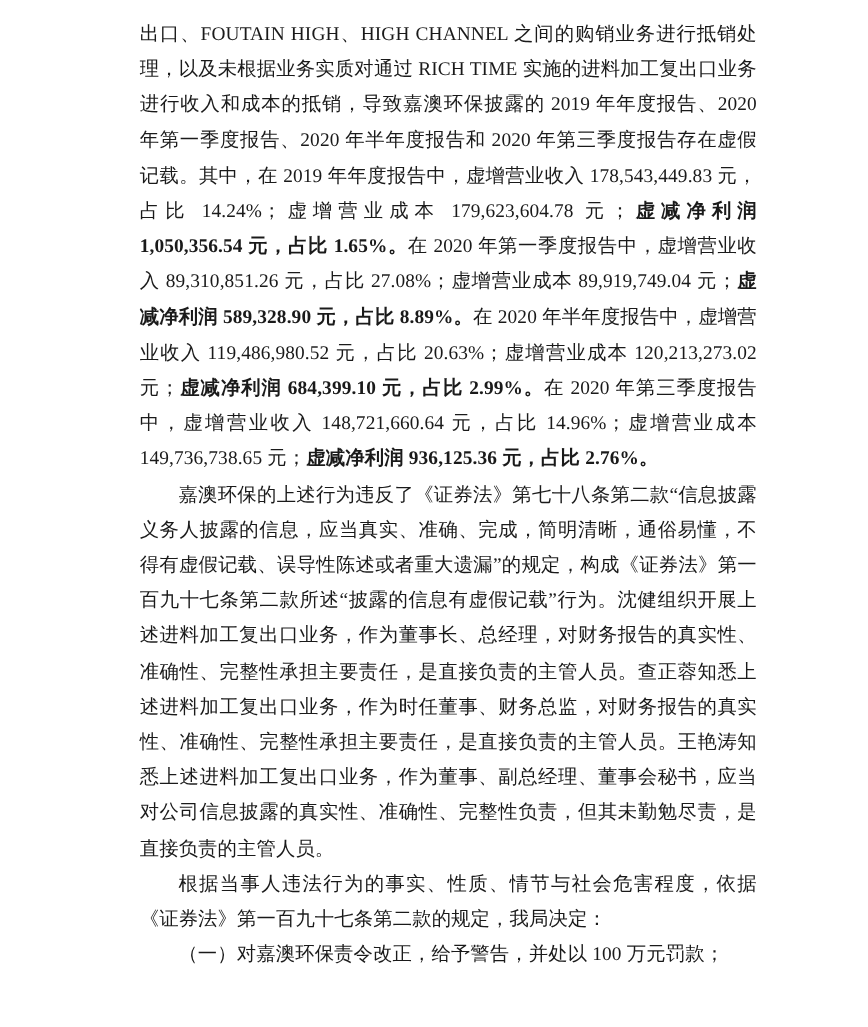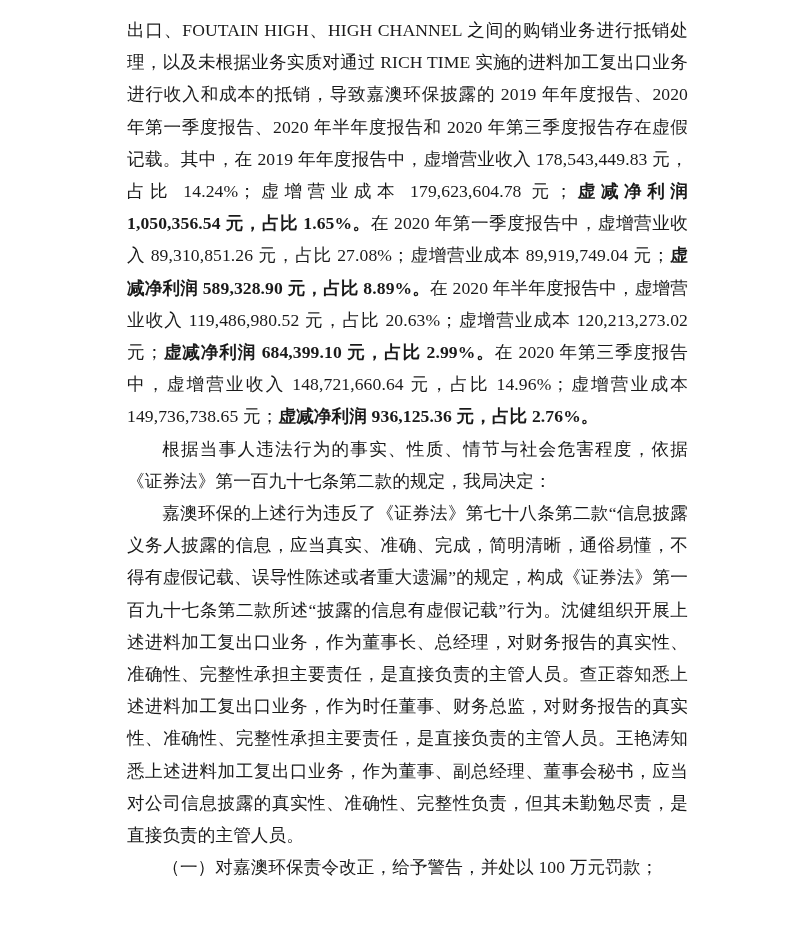--- a/index.html
+++ b/index.html
@@ -43,17 +43,17 @@
   .b {
     font-weight: bold;
   }
 </style>
 </head>
 <body>
 
 <div class="page">
   <div class="doc-body" id="doc-body">
       <p class="para"><span>出口、FOUTAIN HIGH、HIGH CHANNEL 之间的购销业务进行抵销处理，以及未根据业务实质对通过 RICH TIME 实施的进料加工复出口业务进行收入和成本的抵销，导致嘉澳环保披露的 2019 年年度报告、2020 年第一季度报告、2020 年半年度报告和 2020 年第三季度报告存在虚假记载。其中，在 2019 年年度报告中，虚增营业收入 178,543,449.83 元，占比 14.24%；虚增营业成本 179,623,604.78 元；</span><span class="b">虚减净利润 1,050,356.54 元，占比 1.65%。</span><span>在 2020 年第一季度报告中，虚增营业收入 89,310,851.26 元，占比 27.08%；虚增营业成本 89,919,749.04 元；</span><span class="b">虚减净利润 589,328.90 元，占比 8.89%。</span><span>在 2020 年半年度报告中，虚增营业收入 119,486,980.52 元，占比 20.63%；虚增营业成本 120,213,273.02 元；</span><span class="b">虚减净利润 684,399.10 元，占比 2.99%。</span><span>在 2020 年第三季度报告中，虚增营业收入 148,721,660.64 元，占比 14.96%；虚增营业成本 149,736,738.65 元；</span><span class="b">虚减净利润 936,125.36 元，占比 2.76%。</span></p>
+      <p class="para indent"><span>嘉澳环保的上述行为违反了《证券法》第七十八条第二款“信息披露义务人披露的信息，应当真实、准确、完成，简明清晰，通俗易懂，不得有虚假记载、误导性陈述或者重大遗漏”的规定，构成《证券法》第一百九十七条第二款所述“披露的信息有虚假记载”行为。沈健组织开展上述进料加工复出口业务，作为董事长、总经理，对财务报告的真实性、准确性、完整性承担主要责任，是直接负责的主管人员。查正蓉知悉上述进料加工复出口业务，作为时任董事、财务总监，对财务报告的真实性、准确性、完整性承担主要责任，是直接负责的主管人员。王艳涛知悉上述进料加工复出口业务，作为董事、副总经理、董事会秘书，应当对公司信息披露的真实性、准确性、完整性负责，但其未勤勉尽责，是直接负责的主管人员。</span></p>
       <p class="para indent"><span>根据当事人违法行为的事实、性质、情节与社会危害程度，依据《证券法》第一百九十七条第二款的规定，我局决定：</span></p>
-      <p class="para indent"><span>嘉澳环保的上述行为违反了《证券法》第七十八条第二款“信息披露义务人披露的信息，应当真实、准确、完成，简明清晰，通俗易懂，不得有虚假记载、误导性陈述或者重大遗漏”的规定，构成《证券法》第一百九十七条第二款所述“披露的信息有虚假记载”行为。沈健组织开展上述进料加工复出口业务，作为董事长、总经理，对财务报告的真实性、准确性、完整性承担主要责任，是直接负责的主管人员。查正蓉知悉上述进料加工复出口业务，作为时任董事、财务总监，对财务报告的真实性、准确性、完整性承担主要责任，是直接负责的主管人员。王艳涛知悉上述进料加工复出口业务，作为董事、副总经理、董事会秘书，应当对公司信息披露的真实性、准确性、完整性负责，但其未勤勉尽责，是直接负责的主管人员。</span></p>
       <p class="para indent"><span>（一）对嘉澳环保责令改正，给予警告，并处以 100 万元罚款；</span></p>
     </div>
 </div>
 
 </body></html>

